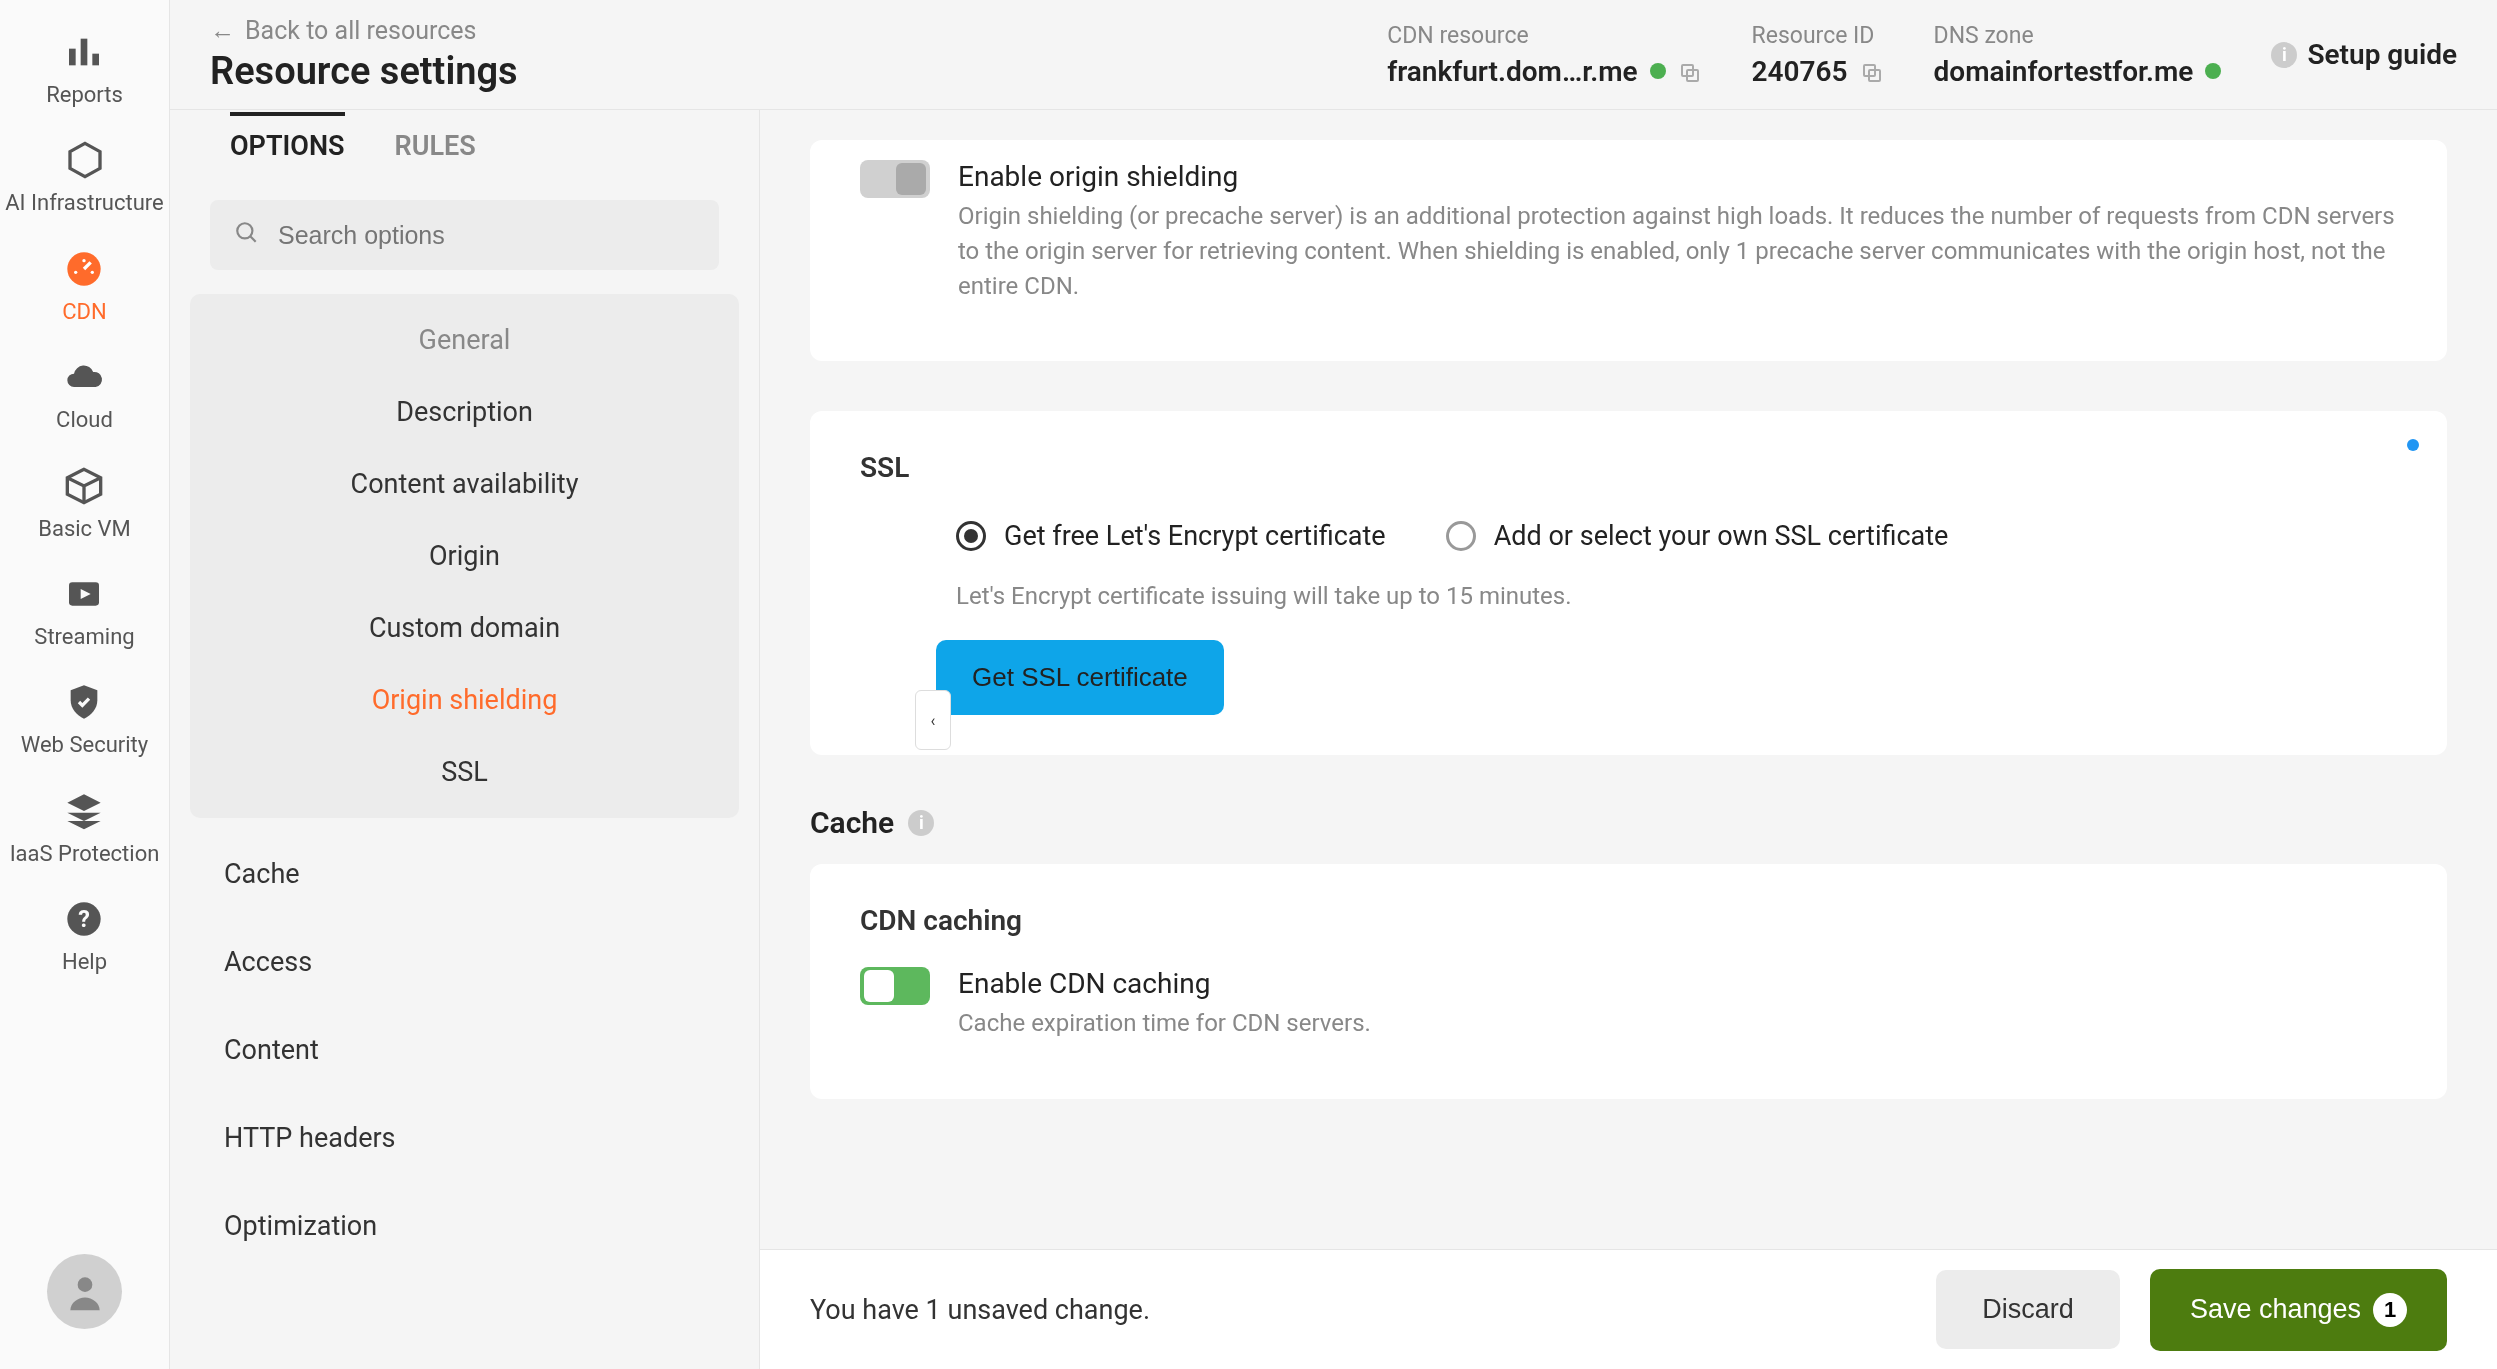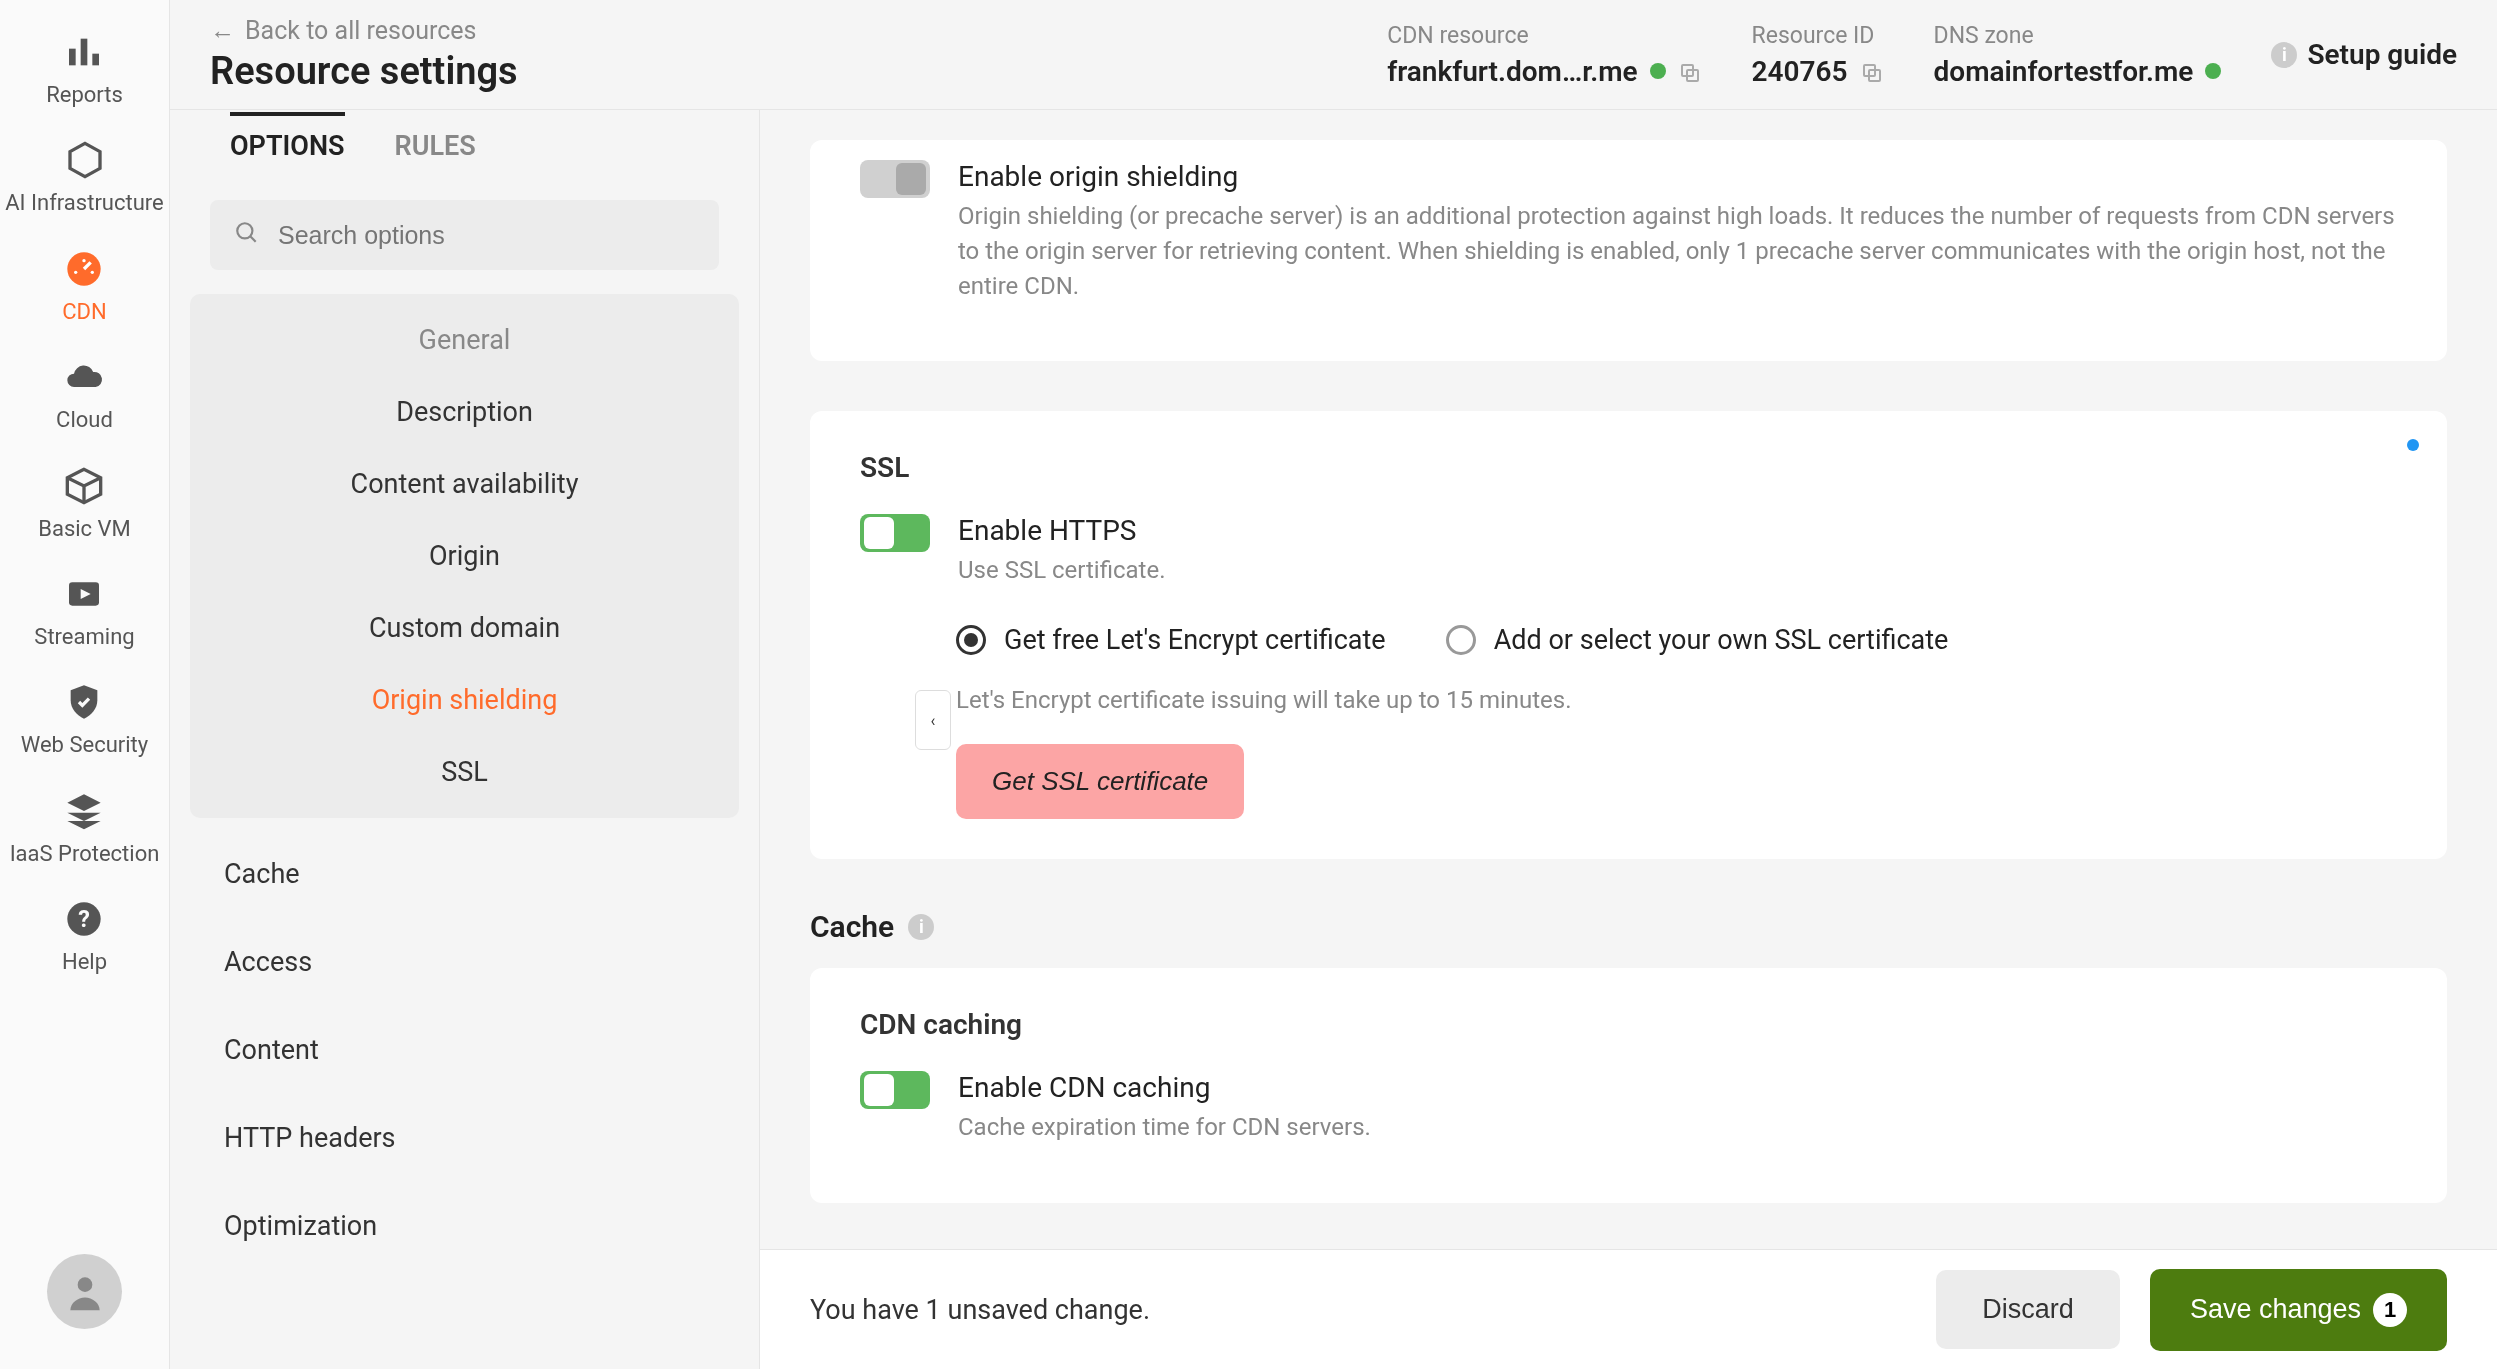--- a/index.html
+++ b/index.html
@@ -60,21 +60,21 @@
 .toggle.on .toggle-knob { left: 4px; }
 .toggle-label { font-size: 28px; color: #222; }
 .toggle-desc { font-size: 24px; color: #888; margin-top: 6px; line-height: 1.45; }
 .radio-row { display: flex; gap: 60px; margin: 36px 0 30px 96px; }
 .radio-opt { display: flex; align-items: center; gap: 18px; cursor: pointer; font-size: 27px; color: #222; }
 .radio { width: 30px; height: 30px; border: 3px solid #999; border-radius: 50%; display: inline-flex; align-items: center; justify-content: center; }
 .radio.selected { border-color: #333; }
 .radio.selected::after { content: ""; width: 14px; height: 14px; background: #333; border-radius: 50%; }
 .hint { font-size: 24px; color: #888; margin: 0 0 30px 96px; }
 .btn { display: inline-block; padding: 22px 36px; border-radius: 10px; font-size: 26px; cursor: pointer; border: none; }
-.btn-light { background: #fca5a5; color: #222; margin-left: 96px; font-style: italic; }
+.btn-light { background: #0ea5e9; color: #222; margin-left: 76px; }
 .card-title { font-size: 28px; font-weight: 600; margin-bottom: 30px; }
 
 
 .footer { position: fixed; left: 760px; right: 0; bottom: 0; height: 120px; background: #fff; border-top: 1px solid #e5e5e5; display: flex; align-items: center; padding: 0 50px; gap: 30px; }
 .footer-msg { font-size: 27px; color: #333; }
 .footer-spacer { flex: 1; }
 .btn-discard { background: #ececec; color: #333; padding: 24px 46px; border-radius: 10px; font-size: 27px; border: none; cursor: pointer; }
 .btn-save { background: #4d7c0f; color: #fff; padding: 24px 40px; border-radius: 10px; font-size: 27px; border: none; cursor: pointer; display: flex; align-items: center; gap: 12px; }
 .save-badge { background: #fff; color: #000; width: 34px; height: 34px; border-radius: 50%; display: inline-flex; align-items: center; justify-content: center; font-size: 22px; font-weight: 600; }
 </style>
@@ -264,29 +264,20 @@
           <div>
             <div class="toggle-label">Enable origin shielding</div>
             <div class="toggle-desc">Origin shielding (or precache server) is an additional protection against high loads. It reduces the number of requests from CDN servers to the origin server for retrieving content. When shielding is enabled, only 1 precache server communicates with the origin host, not the entire CDN.</div>
           </div>
         </div>
       </div>
 
       <div class="card">
         <div class="card-dot"></div>
         <div class="card-title">SSL</div>
-        <div class="toggle-row">
-          <div class="toggle on">
-              <div class="toggle-knob"></div>
-            </div>
-          <div>
-            <div class="toggle-label">Enable HTTPS</div>
-            <div class="toggle-desc">Use SSL certificate.</div>
-          </div>
-        </div>
         <div class="radio-row">
           <div class="radio-opt">
             <span class="radio selected"></span>
             <span>Get free Let's Encrypt certificate</span>
           </div>
           <div class="radio-opt">
             <span class="radio"></span>
             <span>Add or select your own SSL certificate</span>
           </div>
         </div>

